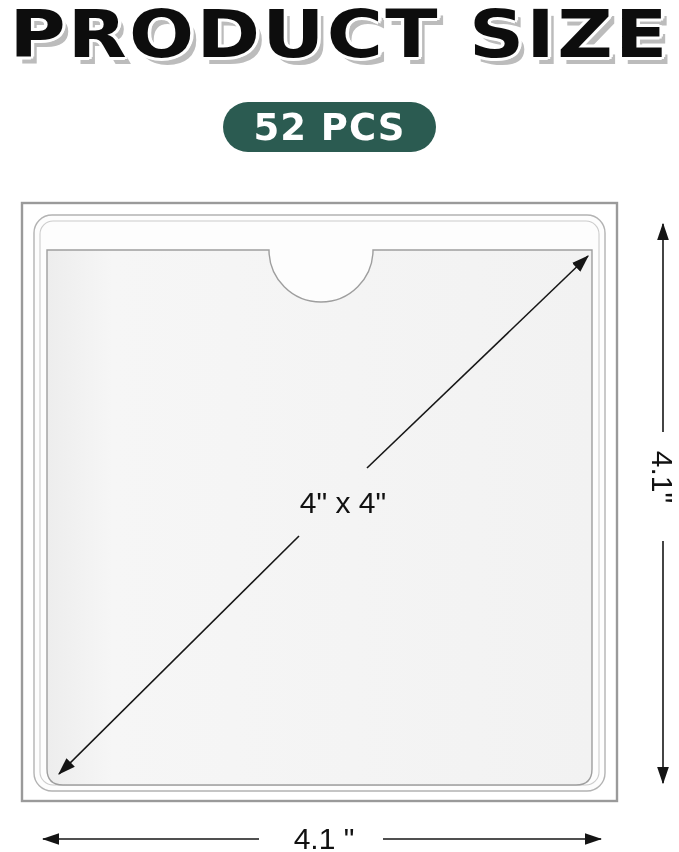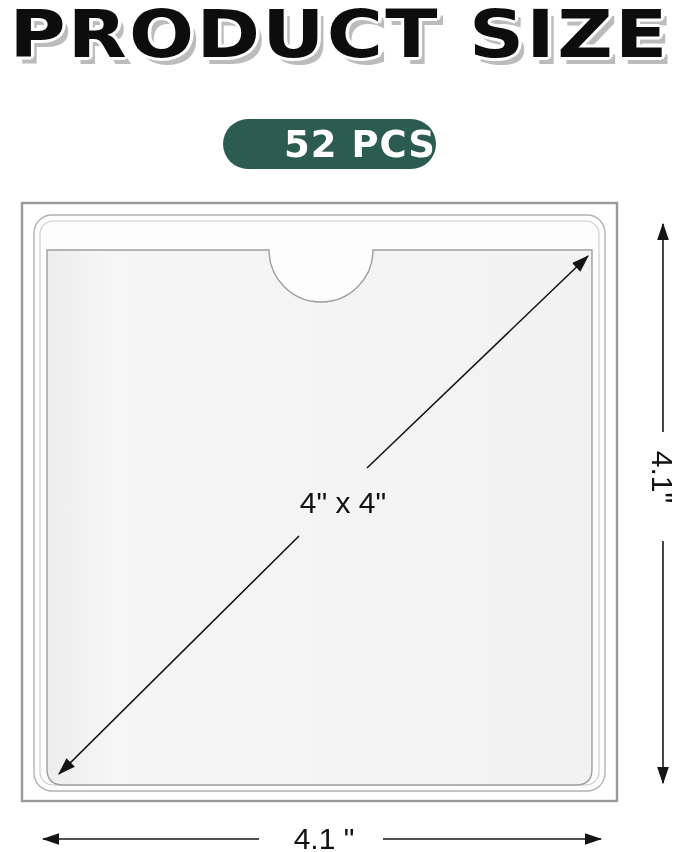--- a/index.html
+++ b/index.html
@@ -23,25 +23,25 @@
     transform:scaleX(1.16);
     transform-origin:50% 0;
     white-space:nowrap;
     text-shadow:
       -2px -2px 0 #fff, 2px -2px 0 #fff, -2px 2px 0 #fff, 2px 2px 0 #fff,
       -3px 0 0 #fff, 3px 0 0 #fff, 0 -3px 0 #fff, 0 3px 0 #fff,
       5px 7px 0 #bcbcbc;
   }
   .badge{
     position:absolute;
-    left:223px;top:119px;
+    left:223px;top:102px;
     width:213px;height:50px;
     background:#2b5b51;
     border-radius:27px;
-    display:flex;align-items:center;justify-content:flex-end;
+    display:flex;align-items:center;justify-content:center;
   }
   .badge span{
     font-family:"DejaVu Sans", sans-serif;
     font-weight:bold;
     font-size:37px;
     letter-spacing:1px;
     color:#ffffff;
   }
   svg.diagram{
     position:absolute;left:0;top:0;width:679px;height:852px;

